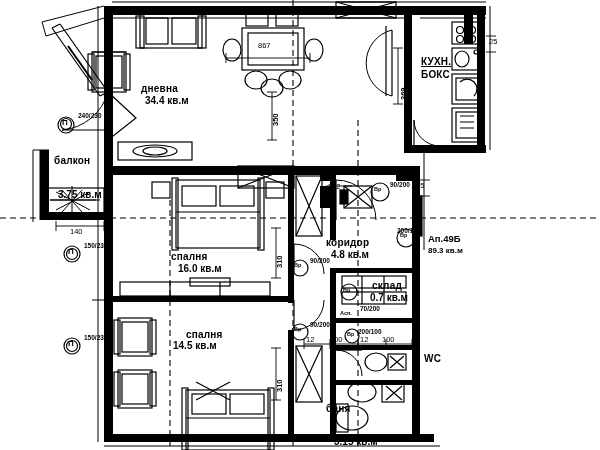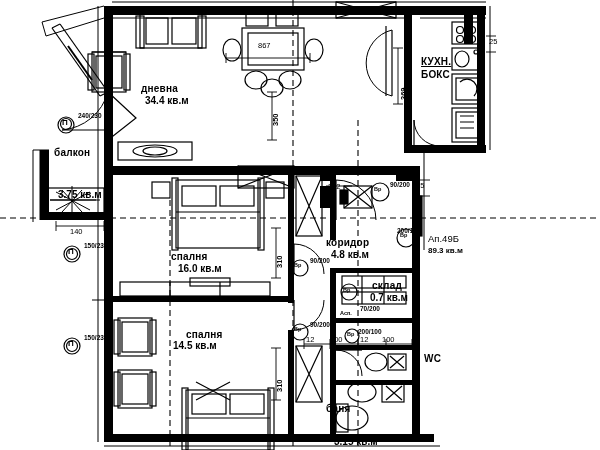--- a/index.html
+++ b/index.html
@@ -8,21 +8,21 @@
   #plan{position:relative;width:600px;height:450px;background:#ffffff;}
   svg{display:block;position:absolute;top:0;left:0;}
   .lbl{position:absolute;font-family:"Liberation Sans","DejaVu Sans",sans-serif;
        color:#000;white-space:nowrap;line-height:1.05;}
   .room-name{font-size:10px;font-weight:bold;letter-spacing:.2px;}
   .room-area{font-size:10px;font-weight:bold;}
   .dim{font-size:7.5px;font-weight:normal;}
   .dimv{font-size:7.5px;font-weight:bold;transform-origin:0 0;
         transform:rotate(-90deg);}
   .tag-num{font-size:6.5px;font-weight:bold;text-align:center;}
-  .apt-name{font-size:9.5px;font-weight:normal;}
+  .apt-name{font-size:9.5px;font-weight:bold;}
   .apt-area{font-size:8px;font-weight:bold;}
 </style>
 </head>
 <body>
 
 <div id="plan">
 
 <svg width="600" height="450" viewBox="0 0 600 450" shape-rendering="geometricPrecision">
 
   <g fill="#000000">
@@ -303,21 +303,21 @@
     <circle cx="380" cy="192" r="9"></circle>
     <circle cx="406" cy="238" r="9"></circle>
     <circle cx="349" cy="292" r="8"></circle>
     <circle cx="352" cy="336" r="7"></circle>
   </g>
 </svg>
 
 <div class="lbl room-name" style="left:141px;top:84px;">дневна</div>
 <div class="lbl room-area" style="left:145px;top:96px;">34.4 кв.м</div>
 
-<div class="lbl room-name" style="left:54px;top:148px;">балкон</div>
+<div class="lbl room-name" style="left:54px;top:156px;">балкон</div>
 <div class="lbl room-area" style="left:58px;top:170px;margin-top:20px;">3.75 кв.м</div>
 
 <div class="lbl room-name" style="left:421px;top:57px;text-decoration:underline;">КУХН.</div>
 <div class="lbl room-name" style="left:421px;top:70px;">БОКС</div>
 
 <div class="lbl room-name" style="left:171px;top:252px;">спалня</div>
 <div class="lbl room-area" style="left:178px;top:264px;">16.0 кв.м</div>
 
 <div class="lbl room-name" style="left:186px;top:330px;">спалня</div>
 <div class="lbl room-area" style="left:173px;top:341px;">14.5 кв.м</div>

